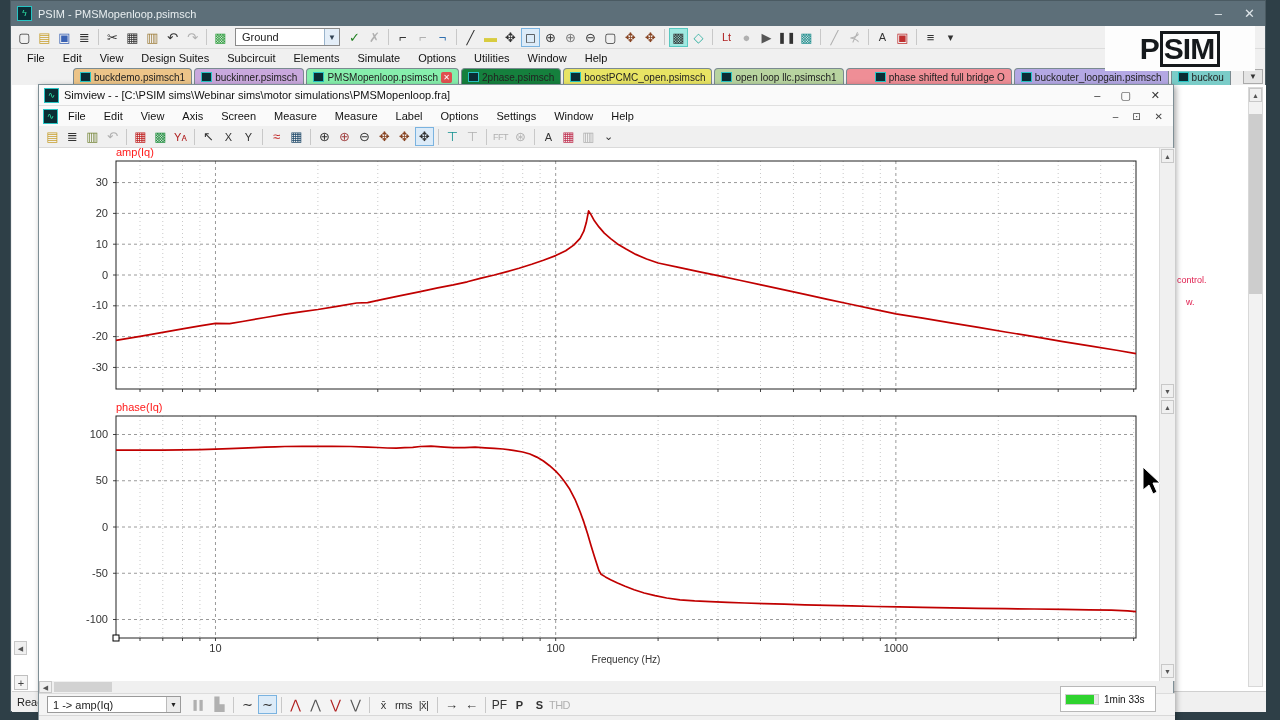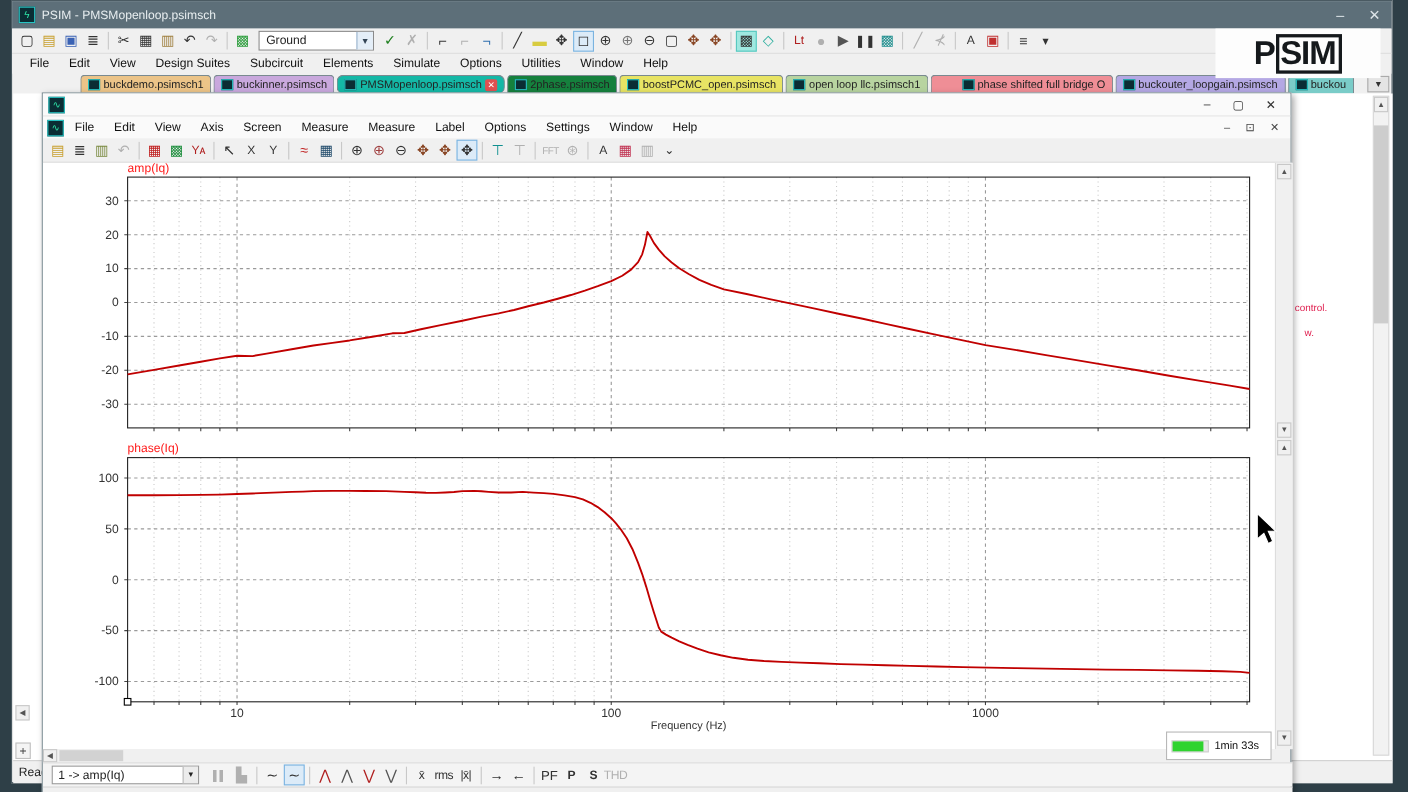--- a/index.html
+++ b/index.html
@@ -81,21 +81,21 @@
     display:flex; align-items:center; gap:1px; padding-left:8px; }
   #sv-statusbar { left:0; top:630px; width:1136px; height:20px; background:#f0f0f0; border-top:1px solid #d8d8d8;
     padding-left:52px; display:flex; align-items:center; color:#222; }
   .sig-combo { display:inline-flex; align-items:center; height:17px; background:#fff; border:1px solid #9a9a9a; margin-right:8px; }
   .sig-combo .combo-text { min-width:118px; padding:0 5px; }
   .sig-combo .combo-arrow { width:14px; height:15px; background:#ececec; border-left:1px solid #bbb;
     font-size:7px; display:flex; align-items:center; justify-content:center; }
   .mini { font-size:9px; letter-spacing:-0.5px; }
 
   
-  #progress-popup { left:1060px; top:665px; width:96px; height:26px; background:#fff;
+  #progress-popup { left:1060px; top:686px; width:96px; height:26px; background:#fff;
     border:1px solid #b8b8b8; z-index:6; display:flex; align-items:center; gap:5px; padding:0 4px; }
   #progress-track { width:34px; height:11px; background:#e8e8e8; border:1px solid #cfcfcf; position:relative; }
   #progress-fill { position:absolute; left:0; top:0; height:100%; width:86%; background:#2fd32f; }
   #progress-time { font-size:10px; color:#111; white-space:nowrap; }
 
   #cursor { left:1141px; top:466px; z-index:10; pointer-events:none; }
 </style>
 </head>
 <body>
 
@@ -176,21 +176,21 @@
     </div>
   <div class="abs" id="psim-tabbar">
       <div class="tab" style="background: rgb(236, 196, 136);">
         <span class="tab-ico"></span>
         <span>buckdemo.psimsch1</span>
       </div>
       <div class="tab" style="background: rgb(201, 168, 221);">
         <span class="tab-ico"></span>
         <span>buckinner.psimsch</span>
       </div>
-      <div class="tab" style="background: #14b8a6; border-radius: 6px;">
+      <div class="tab" style="background: #86efac;">
         <span class="tab-ico"></span>
         <span>PMSMopenloop.psimsch</span>
         <span class="tab-close">✕</span>
       </div>
       <div class="tab" style="background: #15803d;">
         <span class="tab-ico"></span>
         <span>2phase.psimsch</span>
       </div>
       <div class="tab" style="background: rgb(232, 228, 100);">
         <span class="tab-ico"></span>
@@ -231,20 +231,21 @@
   </div>
 
   <div class="abs" id="psim-statusbar">
     <span>Ready</span>
   </div>
 </div>
 
 <div class="abs" id="simview-window">
   <div class="abs" id="sv-titlebar">
     <span class="app-ico">∿</span>
+    <span>Simview -  - [C:\PSIM sims\Webinar sims\motor simulations\PMSMopenloop.fra]</span>
     <span class="win-btns">
       <span>–</span>
       <span>▢</span>
       <span>✕</span>
     </span>
   </div>
   <div class="abs" id="sv-menubar">
     <span class="app-ico">∿</span>
     <span id="sv-menu-items" style="display:flex;gap:2px;">
         <span class="menu-item">File</span>

